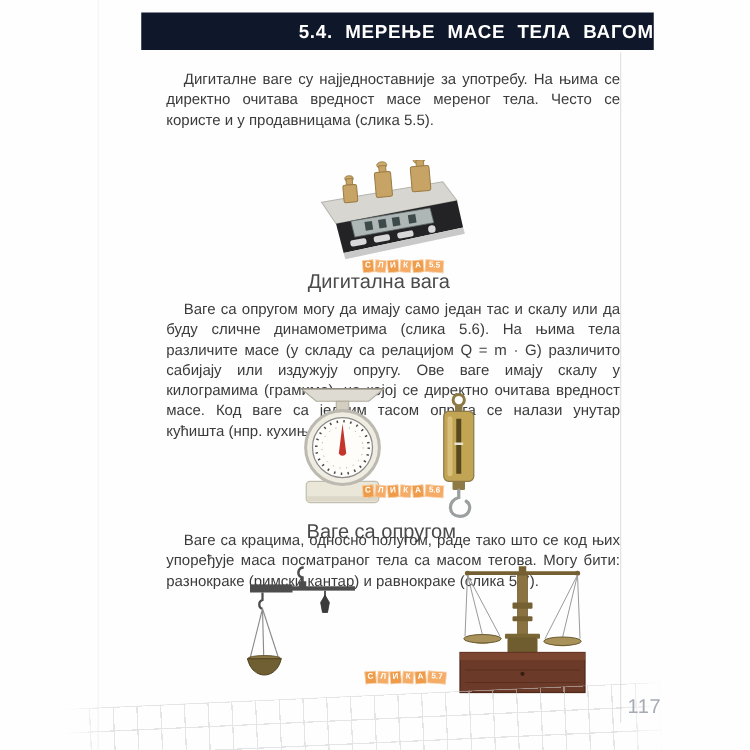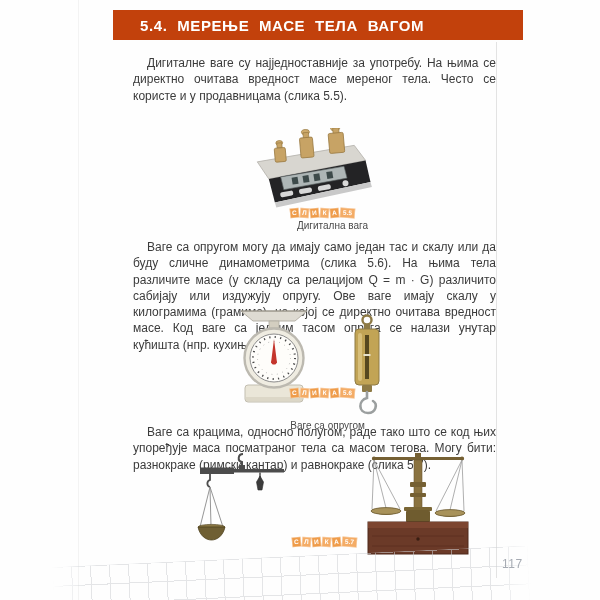--- a/index.html
+++ b/index.html
@@ -5,37 +5,37 @@
   html,body{margin:0;padding:0;background:#ffffff;}
   .screen{
     position:relative;width:600px;height:600px;background:#fefefe;
     overflow:hidden;font-family:"Liberation Sans",sans-serif;color:#3b3b3b;
   }
   .page-edge-left{position:absolute;left:78px;top:0;width:1px;height:600px;background:#f3f3f3;}
   .margin-rule{position:absolute;left:496px;top:42px;width:1px;height:536px;background:#e3e3e3;}
 
   .banner{
     position:absolute;left:113px;top:10px;width:410px;height:30px;
-    background:#c2410c;display:flex;align-items:center;
+    background:#0f172a;display:flex;align-items:center;justify-content:flex-end;
   }
   .banner-title{
     color:#ffffff;font-size:15px;font-weight:bold;letter-spacing:.6px;
     word-spacing:5px;padding-left:27px;white-space:nowrap;
   }
 
   .textcol{position:absolute;left:133px;width:363px;font-size:12px;line-height:16.3px;text-align:justify;}
   .textcol p{margin:0;text-indent:14px;}
   .b{font-weight:bold;}
   .i{}
   #para-block-1{top:55px;}
   #para-block-2{top:239px;}
   #para-block-3{top:424px;}
 
   .figure-caption{
-    position:absolute;font-size:10px;color:#4a4a4a;text-align:right;line-height:11px;
+    position:absolute;font-size:16px;color:#4a4a4a;text-align:center;line-height:11px;
   }
   .fig-tag{position:absolute;display:flex;gap:1px;align-items:flex-start;}
   .tile{
     display:block;width:9px;height:10px;background:#f2a45b;color:#fff;
     font-size:6.5px;font-weight:bold;line-height:10px;text-align:center;
     box-shadow:0 0 0 .5px rgba(255,255,255,.6) inset;
   }
   .tile:nth-child(odd){transform:rotate(-5deg);background:#ef9c4a;}
   .tile:nth-child(even){transform:rotate(4deg);background:#f4ac66;}
   .tile.num{width:15px;}
@@ -46,21 +46,21 @@
   .grid-paper{
     position:absolute;left:52px;top:567px;width:478px;height:90px;
     background-image:
       repeating-linear-gradient(to right,#cfd2d6 0 1px,transparent 1px 19px),
       repeating-linear-gradient(to bottom,#cfd2d6 0 1px,transparent 1px 19px);
     transform:rotate(-2.6deg);transform-origin:left top;opacity:.55;
     -webkit-mask-image:linear-gradient(to right,transparent,#000 7%,#000 93%,transparent);
             mask-image:linear-gradient(to right,transparent,#000 7%,#000 93%,transparent);
   }
   .page-number{
-    position:absolute;left:502px;top:557px;font-size:12px;color:#a6abb3;letter-spacing:.5px;
+    position:absolute;left:502px;top:557px;font-size:16px;color:#a6abb3;letter-spacing:.5px;
   }
 </style>
 </head>
 <body>
 
 <div class="screen">
 
   <div class="page-edge-left"></div>
   <div class="margin-rule"></div>
 

